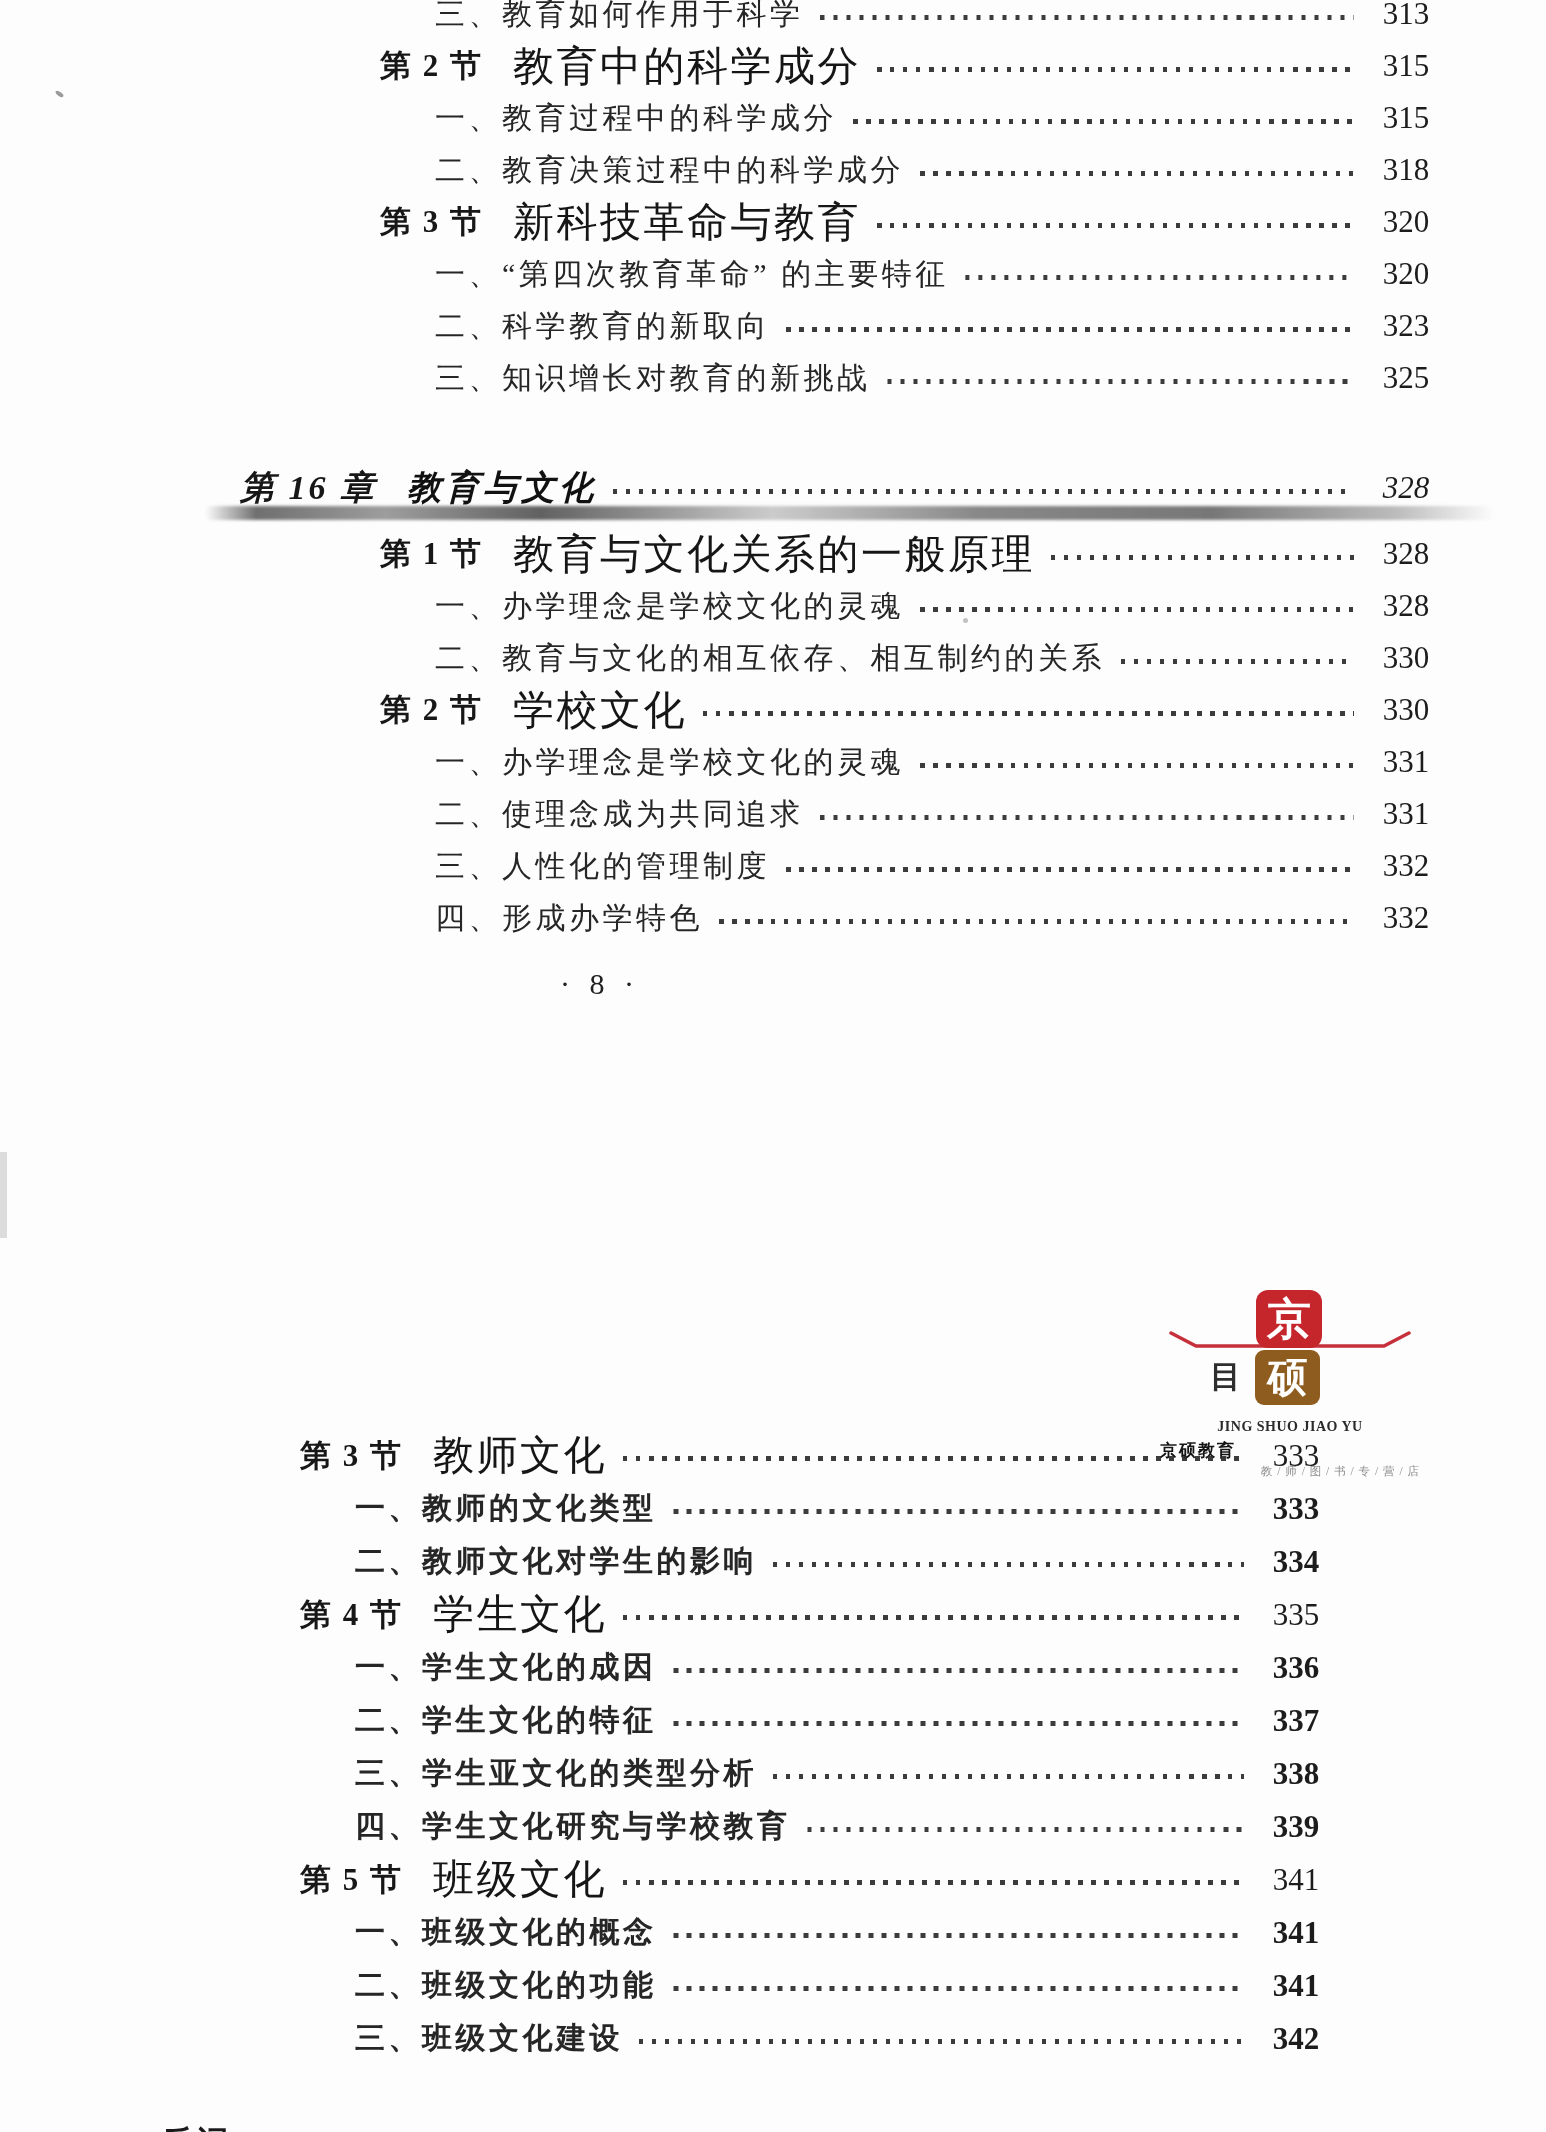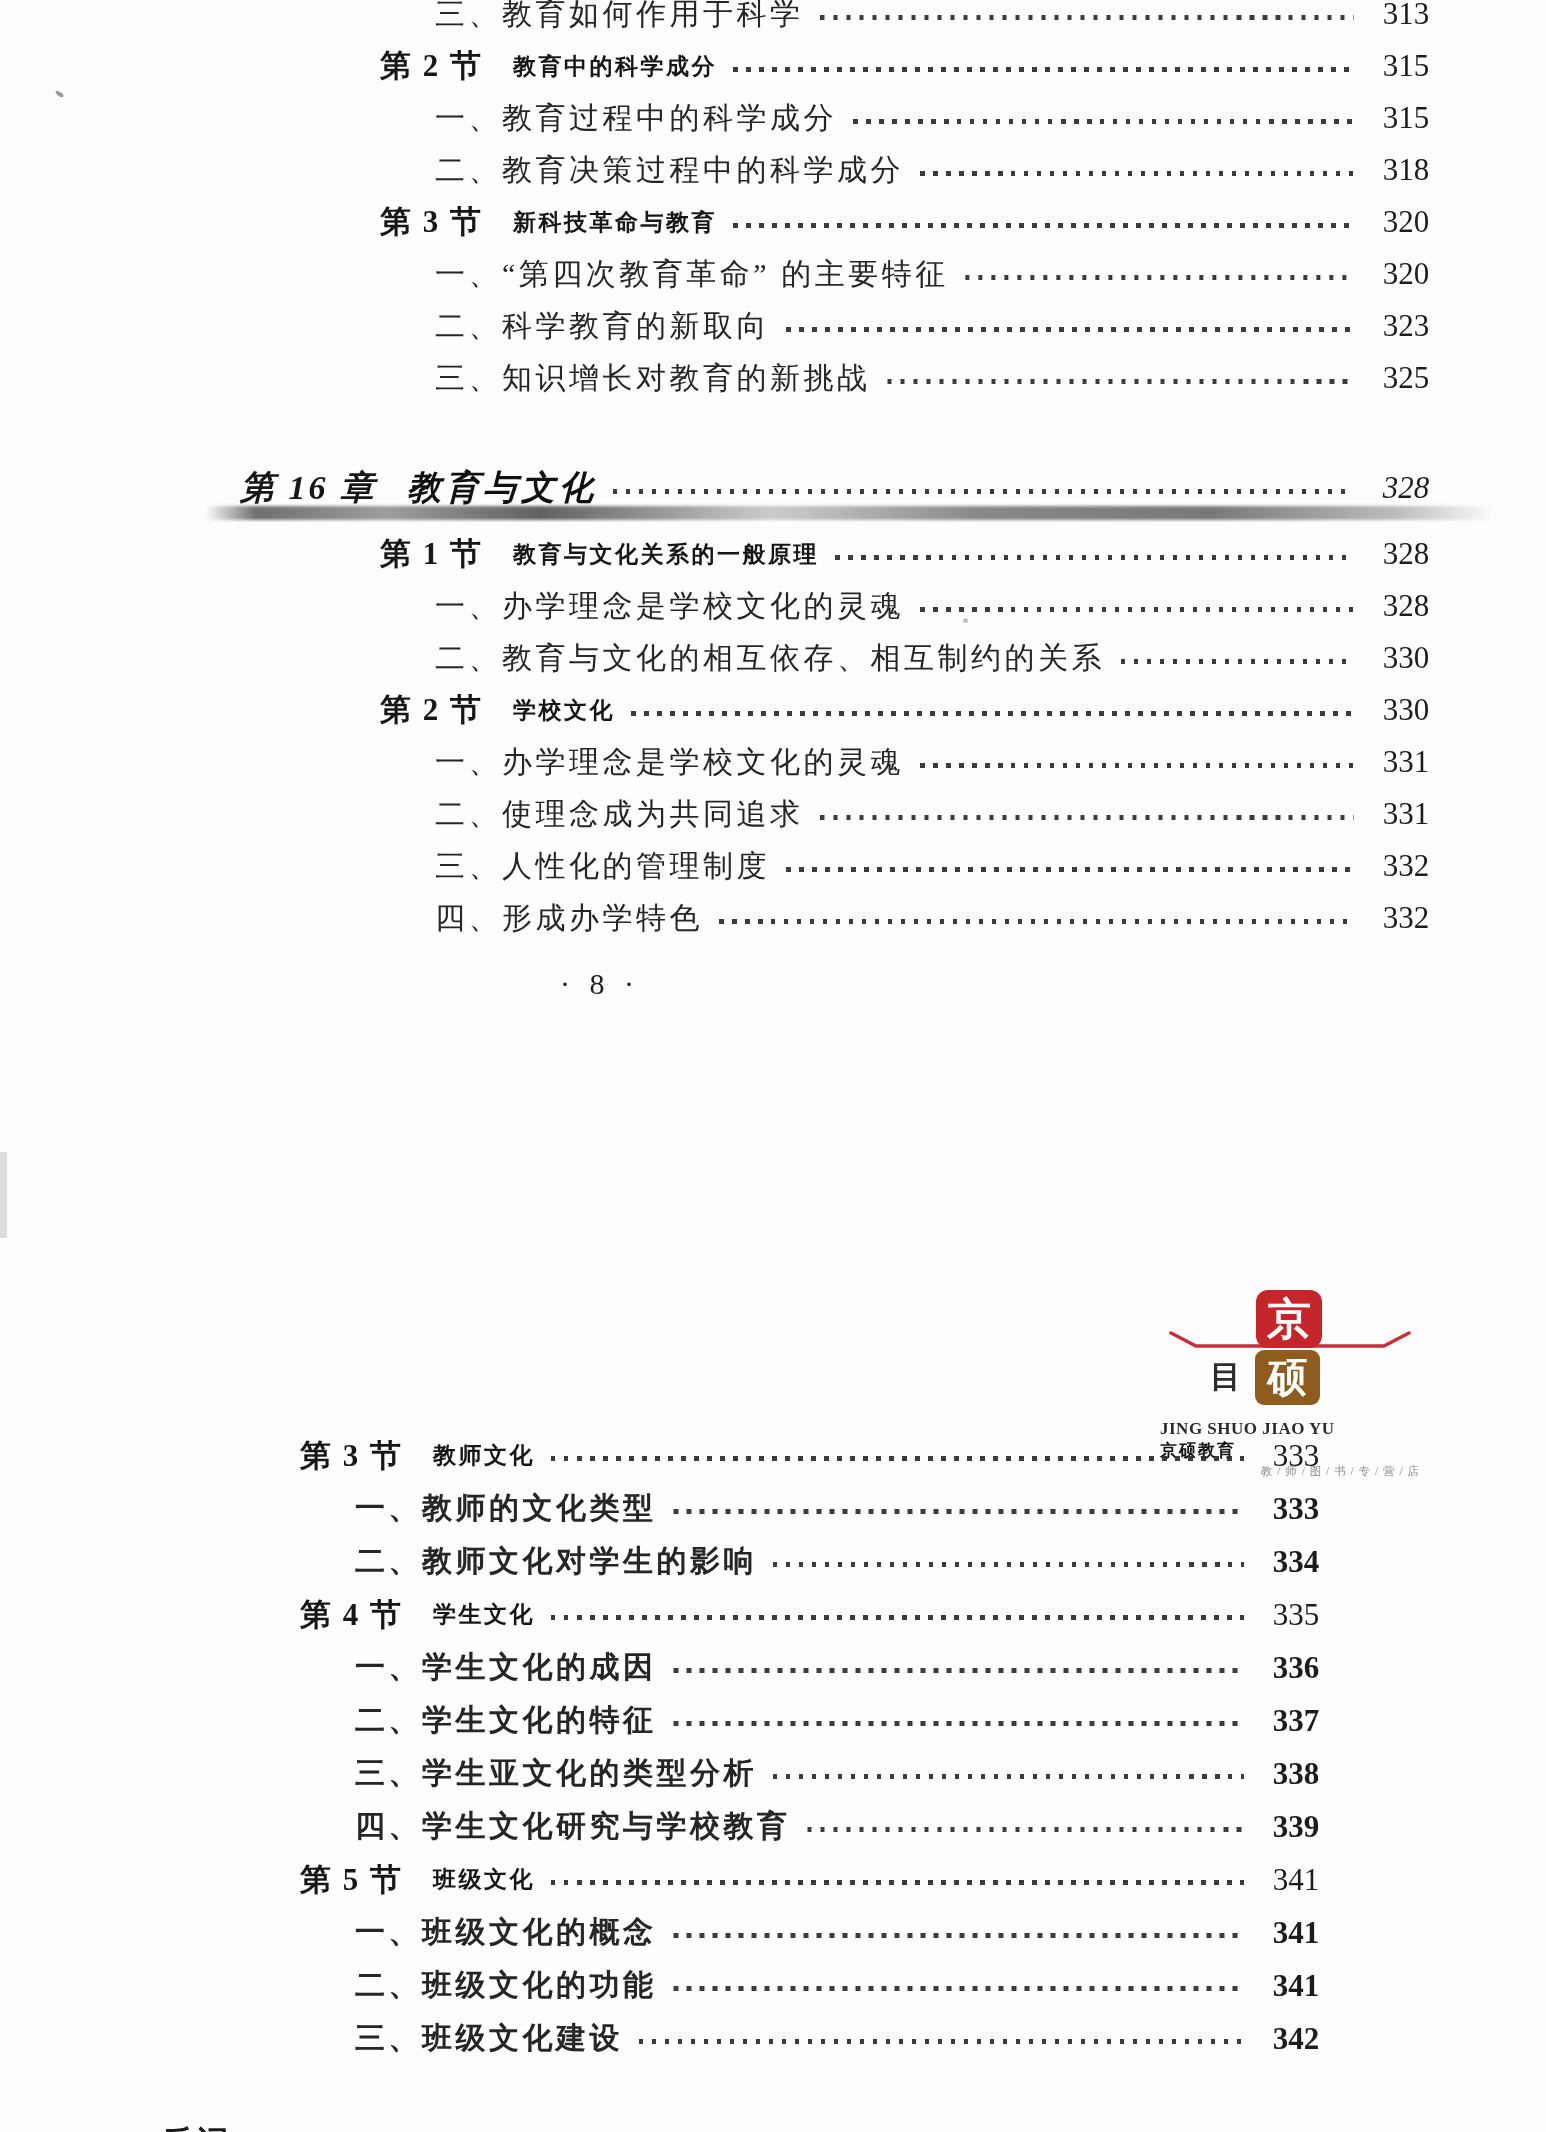--- a/index.html
+++ b/index.html
@@ -17,21 +17,21 @@
   }
   .page2 .row{height:53px;padding-left:300px;padding-right:210px;}
   .row .num{
     font-weight:bold;font-size:31px;letter-spacing:2px;white-space:nowrap;
     margin-right:30px;color:#171717;
   }
   .row .num:empty{display:none;margin:0;}
   .row .title{
     font-size:30px;letter-spacing:3.5px;white-space:nowrap;color:#262626;
   }
-  .row.lv-section .title{font-weight:bold;font-size:23px;letter-spacing:2.5px;color:#161616;text-align:center;}
+  .row.lv-section .title{font-weight:normal;font-size:41px;letter-spacing:2.5px;color:#161616;text-align:center;}
   .row.lv-chapter{padding-left:240px;margin-top:58px;margin-bottom:14px;font-style:italic;}
   .row.lv-chapter .num{font-size:34px;letter-spacing:3px;}
   .row.lv-chapter .title{font-weight:bold;font-size:34px;letter-spacing:4px;color:#111;}
   .page1 .row.lv-item{padding-left:435px;}
   .page2 .row.lv-item{padding-left:355px;font-weight:bold;}
   .dots{
     flex:1;height:5px;margin:0 12px 0 16px;align-self:center;
     transform:translateY(3px);
     background-image:repeating-linear-gradient(90deg,#2b2b2b 0 4.5px,transparent 4.5px 13px);
     background-position:right center;background-repeat:repeat-x;
@@ -64,22 +64,22 @@
   
   .logo{position:absolute;left:1160px;top:1280px;width:260px;height:210px;z-index:1;}
   .logo .wing{position:absolute;left:8px;top:50px;width:244px;height:24px;}
   .logo .seal{
     position:absolute;display:flex;align-items:center;justify-content:center;
     color:#fff;font-weight:bold;font-family:"Liberation Serif",serif;
   }
   .logo .seal-jing{left:96px;top:10px;width:66px;height:58px;background:#c5262c;border-radius:12px;font-size:44px;}
   .logo .seal-shuo{left:95px;top:70px;width:65px;height:55px;background:#8f5c1f;border-radius:9px;font-size:40px;}
   .logo .mu{position:absolute;left:50px;top:76px;font-size:31px;font-weight:600;color:#2e2e2e;letter-spacing:1px;}
-  .logo .latin{position:absolute;left:0;top:139px;width:100%;text-align:left;
-    font-size:17px;font-weight:bold;letter-spacing:.5px;color:#2b2b2b;}
+  .logo .latin{position:absolute;left:0;top:139px;width:100%;text-align:center;
+    font-size:14px;font-weight:bold;letter-spacing:.5px;color:#2b2b2b;}
   .logo .cnname{position:absolute;left:0;top:159px;width:100%;text-align:left;
     font-size:17px;font-weight:bold;letter-spacing:2px;color:#141414;}
   .logo .subline{position:absolute;left:0;top:184px;width:100%;text-align:right;
     font-size:11.5px;color:#8f8f8f;letter-spacing:1px;white-space:nowrap;}
 </style>
 </head>
 <body>
 
 <div class="artifact-band"></div>
 <div class="speck s1"></div>

